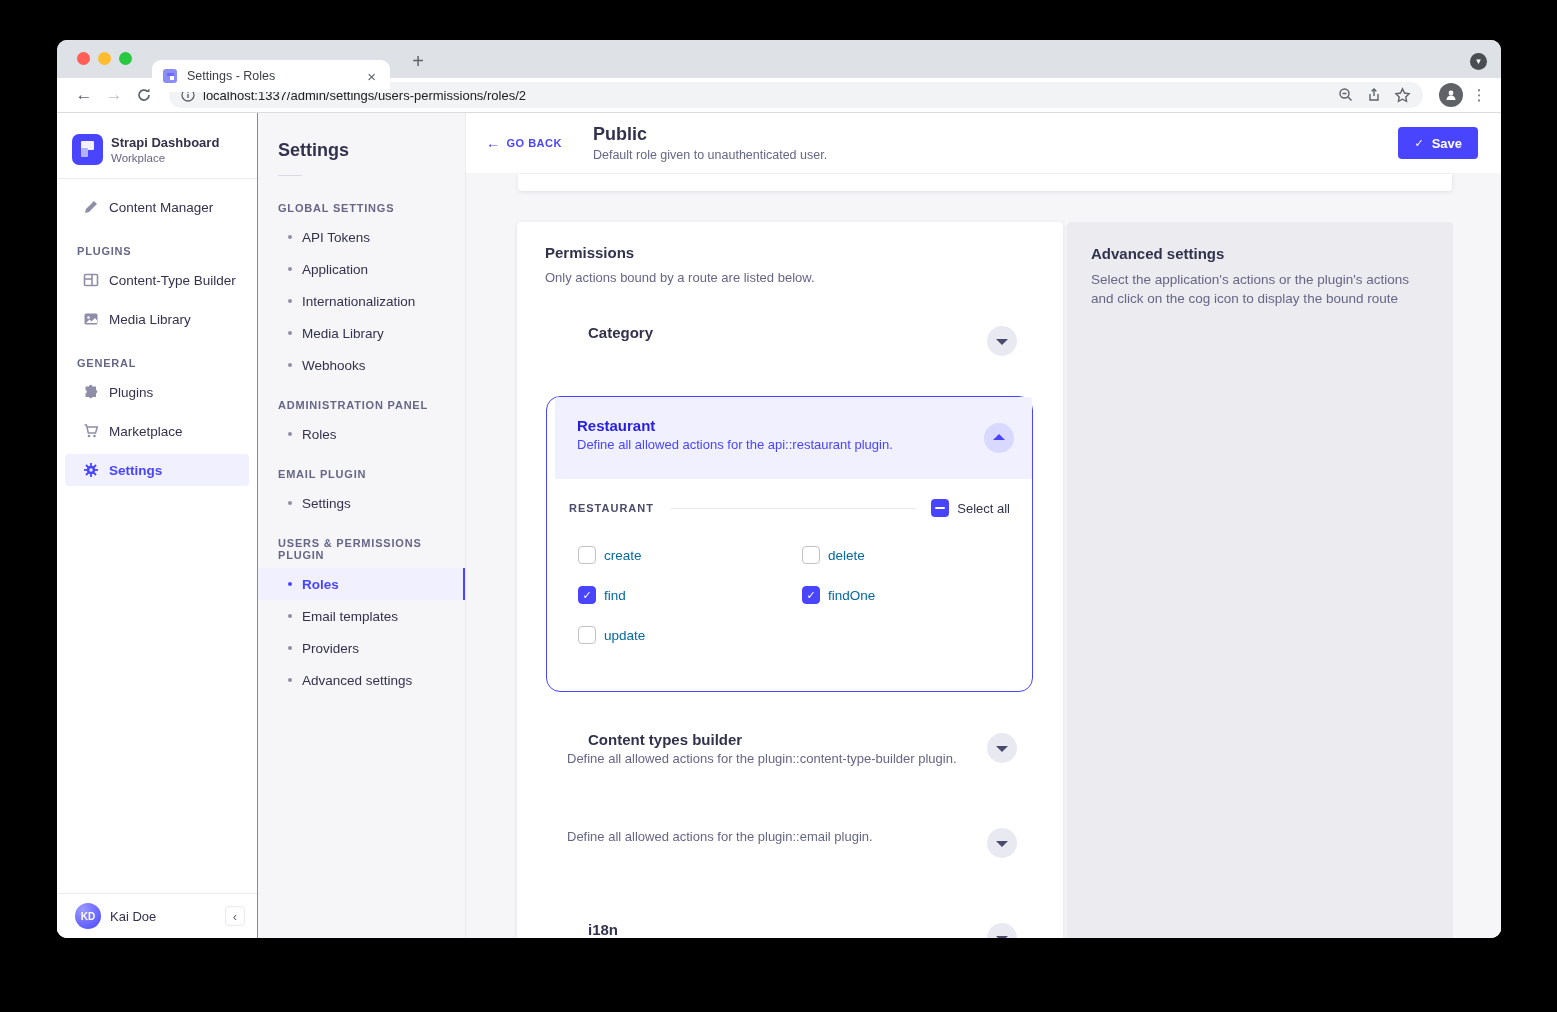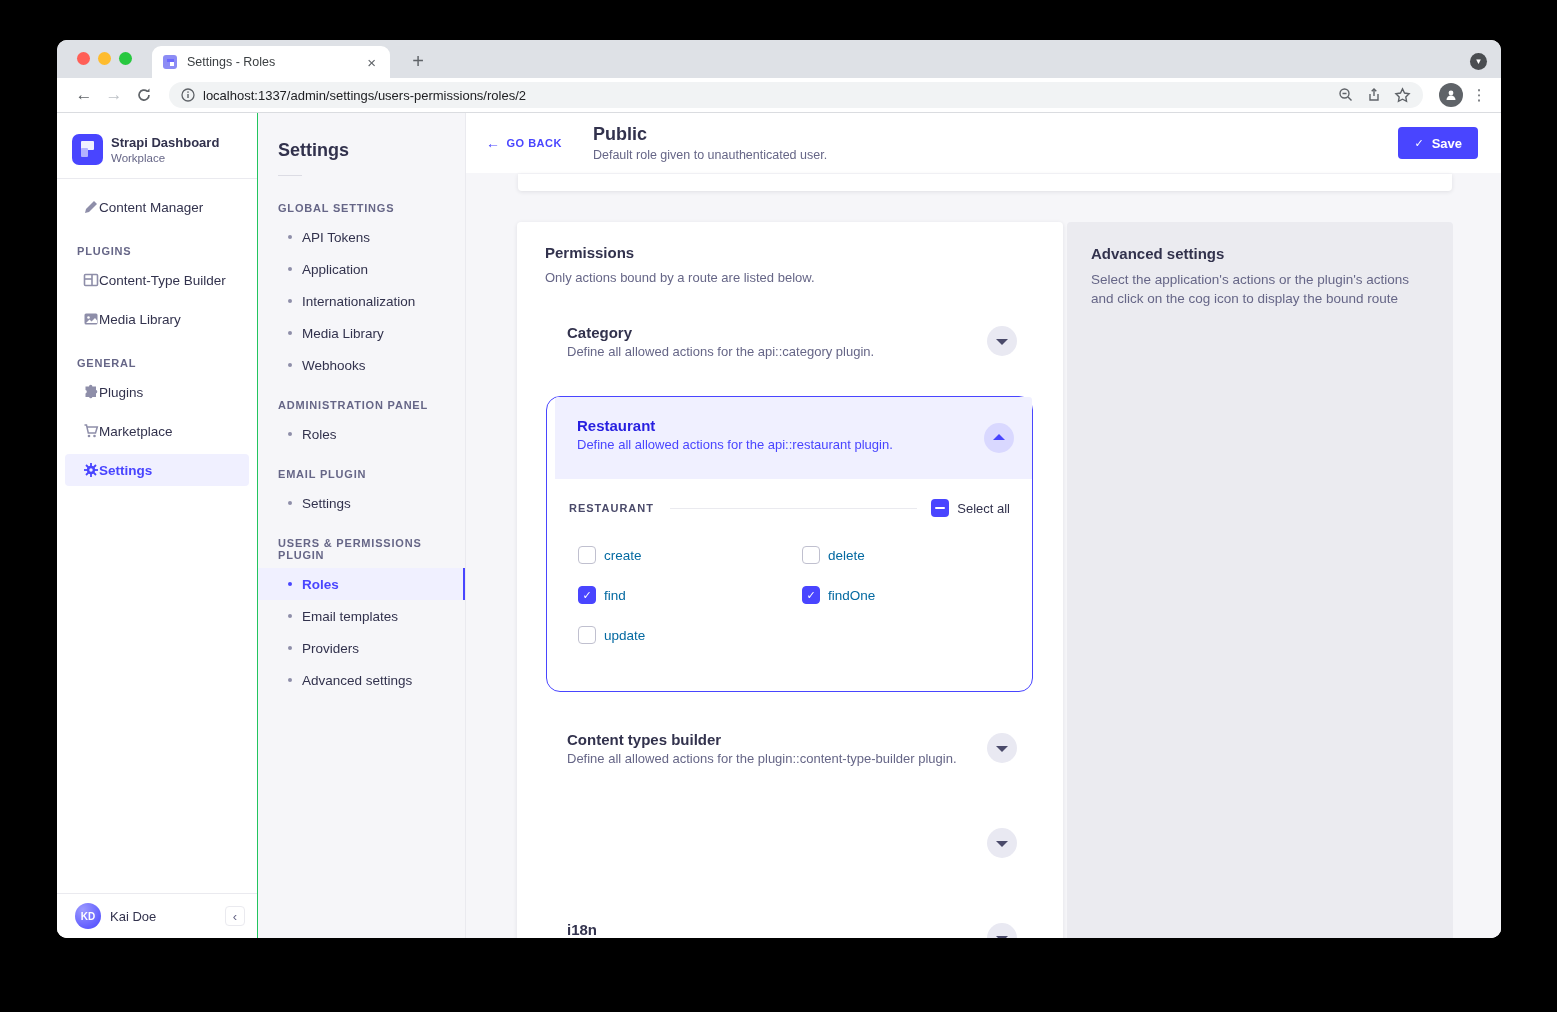--- a/index.html
+++ b/index.html
@@ -5,21 +5,21 @@
   * { margin:0; padding:0; box-sizing:border-box; }
   html,body { width:1557px; height:1012px; background:#000; font-family:"Liberation Sans", sans-serif; overflow:hidden; }
 
   .window { position:absolute; left:57px; top:40px; width:1444px; height:898px; border-radius:10px; overflow:hidden; background:#fff; }
 
   
   .tabstrip { position:relative; height:38px; background:#dee1e6; }
   .traffic { position:absolute; left:20px; top:12px; display:flex; gap:8px; }
   .traffic span { width:13px; height:13px; border-radius:50%; }
   .tl-red{background:#ff5f57}.tl-yellow{background:#febc2e}.tl-green{background:#28c840}
-  .tab { position:absolute; left:95px; top:6px; width:238px; height:32px; background:#fff; border-radius:9px 9px 0 0; display:flex; align-items:center; padding:0 10px; }
+  .tab { position:absolute; left:95px; top:20px; width:238px; height:32px; background:#fff; border-radius:9px 9px 0 0; display:flex; align-items:center; padding:0 10px; }
   .tab-title { font-size:12.5px; color:#3c4043; margin-left:9px; flex:1; white-space:nowrap; overflow:hidden; }
   .tab-close { font-size:15px; color:#5f6368; cursor:default; padding:0 4px; }
   .newtab { position:absolute; left:347px; top:8px; font-size:20px; color:#5f6368; width:28px; height:28px; text-align:center; line-height:26px; }
   .tabsearch { position:absolute; right:14px; top:13px; width:17px; height:17px; border-radius:50%; background:#4a4d51; color:#fff; font-size:9px; text-align:center; line-height:16px; }
 
   
   .toolbar { height:35px; background:#fff; border-bottom:1px solid #dadce0; display:flex; align-items:center; padding:0 12px; }
   .nav-btn { font-size:17px; color:#5f6368; width:30px; text-align:center; }
   .nav-btn.disabled { color:#bdc1c6; }
   .urlpill { flex:1; height:26px; background:#f1f3f4; border-radius:13px; margin:0 10px; display:flex; align-items:center; padding:0 12px; }
@@ -31,21 +31,21 @@
   
   .content { display:flex; height:825px; background:#f6f6f9; }
   .sidebar { width:201px; background:#fff; border-right:1px solid #22c55e; display:flex; flex-direction:column; }
   .logo-row { display:flex; align-items:center; gap:8px; margin:14px 0 0 15px; height:44px; }
   .logo-sq { width:31px; height:31px; border-radius:7px; background:#4945ff; position:relative; flex:0 0 auto; }
   .logo-sq:before { content:""; position:absolute; left:9px; top:7px; width:13px; height:9px; background:#fff; opacity:.92; border-radius:1px; }
   .logo-sq:after { content:""; position:absolute; left:9px; top:14px; width:7px; height:9px; background:#b3b1ff; border-radius:1px; }
   .app-name { font-size:13px; font-weight:bold; color:#32324d; }
   .workspace { font-size:11.5px; color:#666687; margin-top:2px; }
   .side-divider { height:1px; background:#eaeaef; margin-top:7px; }
-  .side-item { display:flex; align-items:center; height:32px; margin:0 8px; padding-left:18px; border-radius:4px; font-size:13.5px; color:#32324d; }
+  .side-item { display:flex; align-items:center; gap:10px; height:32px; margin:0 8px; padding-left:18px; border-radius:4px; font-size:13.5px; color:#32324d; }
   .side-item.first { margin-top:12px; }
   .side-item.active { background:#f0f0ff; color:#4945ff; font-weight:bold; }
   .side-label { font-size:11px; font-weight:bold; color:#666687; letter-spacing:.8px; margin:22px 0 7px 20px; }
   .side-gap { height:7px; }
   .side-spacer { flex:1; }
   .user-divider { height:1px; background:#eaeaef; }
   .user-row { display:flex; align-items:center; height:44px; padding:0 12px 0 18px; }
   .user-avatar { width:26px; height:26px; border-radius:50%; background:radial-gradient(circle at 30% 25%, #9b99ff, #4945ff); color:#fff; font-size:10px; font-weight:bold; display:flex; align-items:center; justify-content:center; }
   .user-name { font-size:13px; color:#32324d; margin-left:9px; flex:1; }
   .collapse-btn { width:20px; height:20px; border:1px solid #eaeaef; border-radius:4px; background:#fff; color:#666687; font-size:13px; line-height:17px; text-align:center; }
@@ -74,21 +74,21 @@
   .save-btn .chk { font-size:11px; font-weight:normal; }
 
   .card-fragment { position:absolute; left:52px; top:61px; width:934px; height:17px; background:#fff; border-radius:0 0 4px 4px; box-shadow:0 1px 4px rgba(33,33,52,.1); }
 
   .columns { position:absolute; left:51px; top:109px; display:flex; }
   .perm-card { width:546px; height:720px; background:#fff; border-radius:4px; box-shadow:0 1px 4px rgba(33,33,52,.1); position:relative; overflow:hidden; }
   .perm-title { position:absolute; left:28px; top:22px; font-size:15px; font-weight:bold; color:#32324d; }
   .perm-sub { position:absolute; left:28px; top:48px; font-size:13px; color:#666687; }
 
   .acc-row { position:absolute; left:28px; right:24px; height:62px; padding:14px 0 0 22px; }
-  .acc-title { font-size:15px; font-weight:bold; color:#32324d; }
+  .acc-title { font-size:15px; font-weight:bold; color:#32324d;margin-left:21px; }
   .acc-sub { font-size:13px; color:#666687; margin-top:3px; }
   .acc-btn { position:absolute; right:22px; top:16px; width:30px; height:30px; border-radius:50%; background:#e9e9f2; border:none; }
   .caret-down { position:absolute; left:9px; top:13px; width:0; height:0; border-left:6px solid transparent; border-right:6px solid transparent; border-top:6px solid #4a4a6a; }
   .caret-up { position:absolute; left:9px; top:11px; width:0; height:0; border-left:6px solid transparent; border-right:6px solid transparent; border-bottom:6px solid #4945ff; }
 
   .acc-expanded { position:absolute; left:29px; top:174px; width:487px; height:296px; border:1px solid #4945ff; border-radius:14px; background:#fff;padding-left:8px; }
   .exp-header { height:82px; background:#f0f0ff; border-radius:3px 3px 0 0; padding:20px 0 0 22px; position:relative; }
   .exp-title { font-size:15px; font-weight:bold; color:#271fe0; }
   .exp-sub { font-size:13px; color:#4945ff; margin-top:3px; }
   .exp-btn { position:absolute; right:18px; top:26px; width:30px; height:30px; border-radius:50%; background:#d9d8ff; border:none; }
@@ -338,21 +338,20 @@
       <div class="card-fragment"></div>
 
       <div class="columns">
 
         <section class="perm-card">
           <div class="perm-title">Permissions</div>
           <div class="perm-sub">Only actions bound by a route are listed below.</div>
 
           <div class="acc-row" style="top:88px">
             <div class="acc-title">Category</div>
-            <div class="acc-sub">Define all allowed actions for the api::category plugin.</div>
             <button class="acc-btn">
                 <span class="caret-down"></span>
               </button>
           </div>
 
           <div class="acc-expanded">
             <div class="exp-header">
               <div class="exp-title">Restaurant</div>
               <div class="exp-sub">Define all allowed actions for the api::restaurant plugin.</div>
               <button class="exp-btn">
@@ -395,20 +394,21 @@
 
           <div class="acc-row" style="top:495px">
             <div class="acc-title">Content types builder</div>
             <div class="acc-sub">Define all allowed actions for the plugin::content-type-builder plugin.</div>
             <button class="acc-btn">
                 <span class="caret-down"></span>
               </button>
           </div>
 
           <div class="acc-row" style="top:590px">
+            <div class="acc-sub">Define all allowed actions for the plugin::email plugin.</div>
             <button class="acc-btn">
                 <span class="caret-down"></span>
               </button>
           </div>
 
           <div class="acc-row" style="top:685px">
             <div class="acc-title">i18n</div>
             <button class="acc-btn">
                 <span class="caret-down"></span>
               </button>

